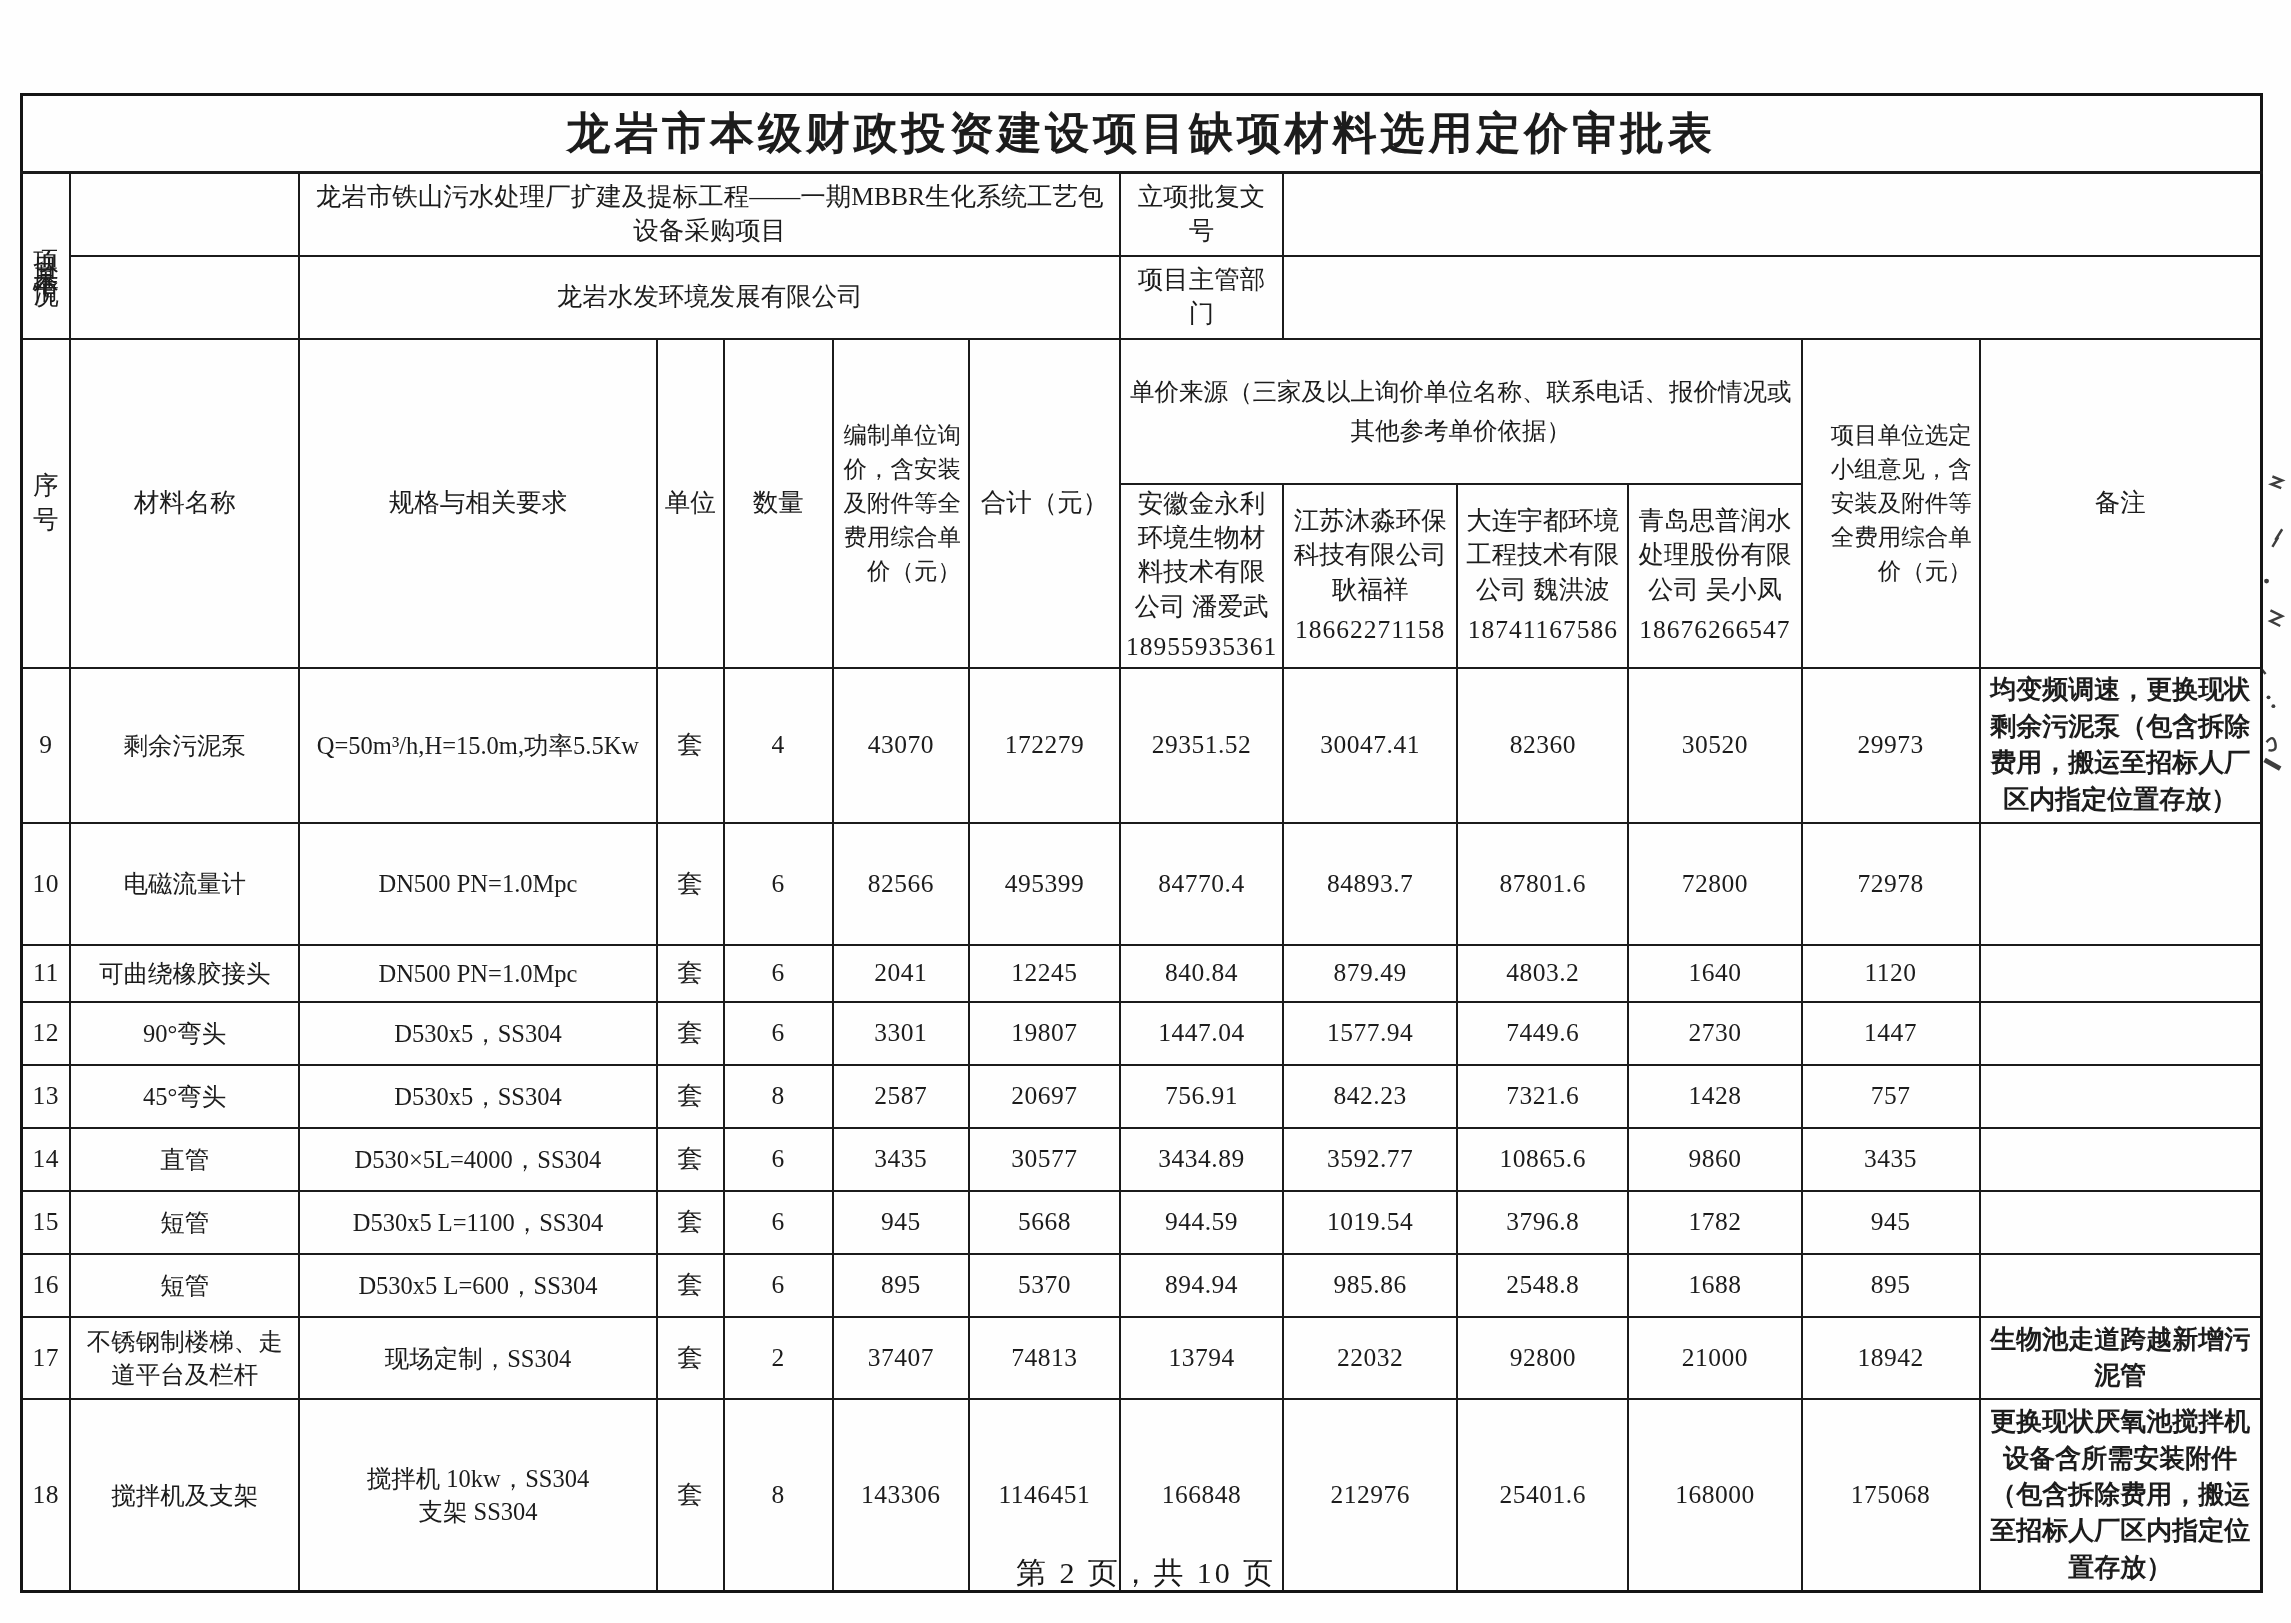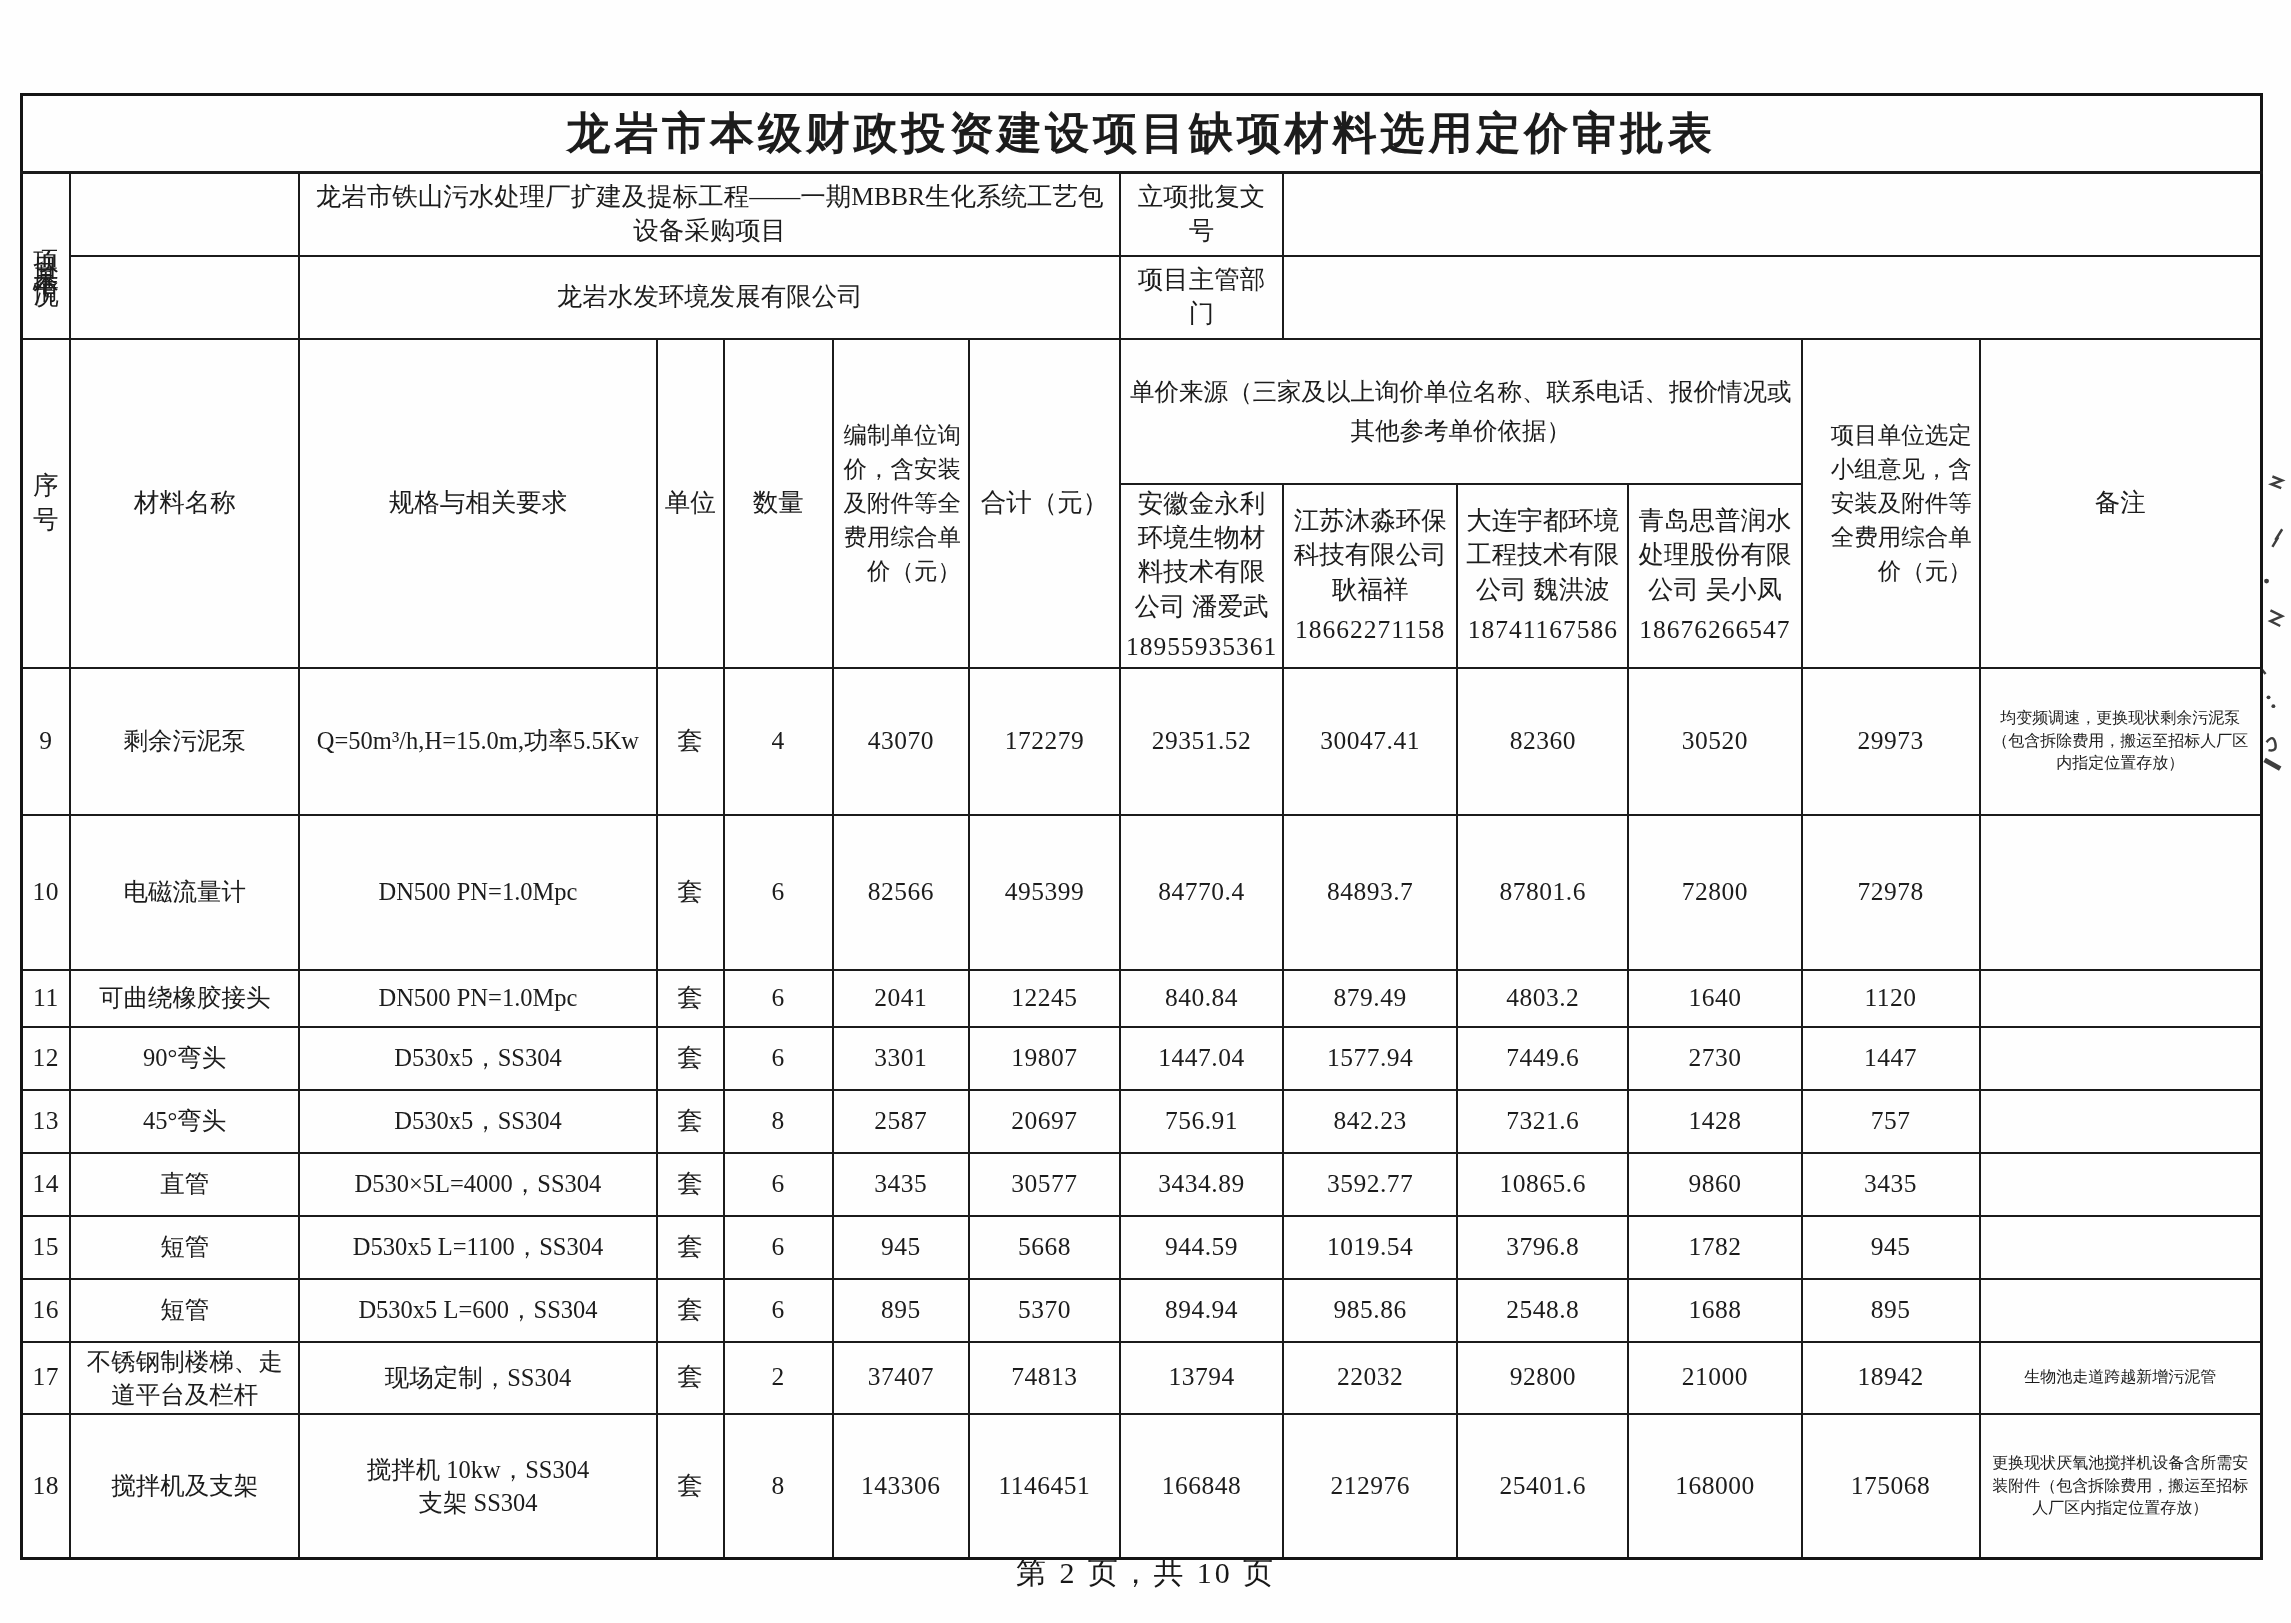--- a/index.html
+++ b/index.html
@@ -39,28 +39,28 @@
   .proj-name{font-size:25.5px;}
   tr.hdr1{height:145px;}
   tr.hdr2{height:169px;}
   .doc th.wrap-left{text-align:right;font-size:23.5px;padding:0 6.9px;line-height:1.45;}
   .doc th.group-h{font-size:24.5px;line-height:1.6;}
   .vcol{font-size:23.5px;line-height:1.45;padding:0 2px;}
   .vname,.vphone{display:block;}
   .vphone{margin-top:5.9px;letter-spacing:1px;}
   #rows-body tr{height:63px;}
   #rows-body tr:nth-child(1){height:147px;}
-  #rows-body tr:nth-child(2){height:155px;}
+  #rows-body tr:nth-child(2){height:122px;}
   #rows-body tr:nth-child(3){height:57px;}
   #rows-body tr:nth-child(9){height:65px;}
   #rows-body tr:nth-child(10){height:145px;}
   #rows-body td{font-size:25.5px;letter-spacing:0.5px;}
   #rows-body td.c-material{font-size:24.5px;letter-spacing:0;}
   #rows-body td.c-spec{font-size:24.5px;letter-spacing:0;white-space:pre-line;border-radius:25px;}
-  #rows-body td.c-remark{font-size:16px;letter-spacing:0;line-height:1.4;padding:3.9px 7.8px;}
+  #rows-body td.c-remark{font-size:26px;letter-spacing:0;line-height:1.4;padding:3.9px 7.8px;font-weight:bold;}
   .footer{
     position:absolute;left:0;top:1541px;width:2292px;
     text-align:center;font-size:30px;letter-spacing:2.9px;color:#181818;margin-top:12px;
   }
   .margin-marks{position:absolute;left:2247px;top:431px;width:43px;height:392px;}
 </style>
 </head>
 <body>
 
 <div class="sheet">

